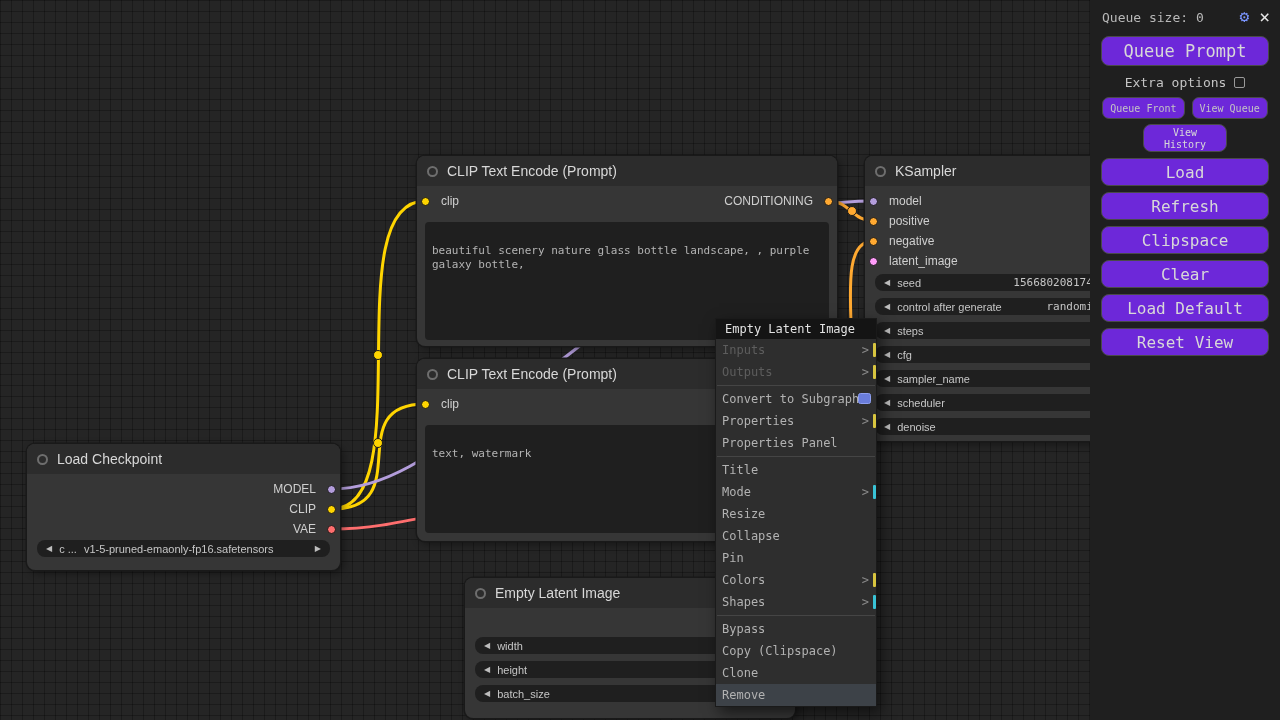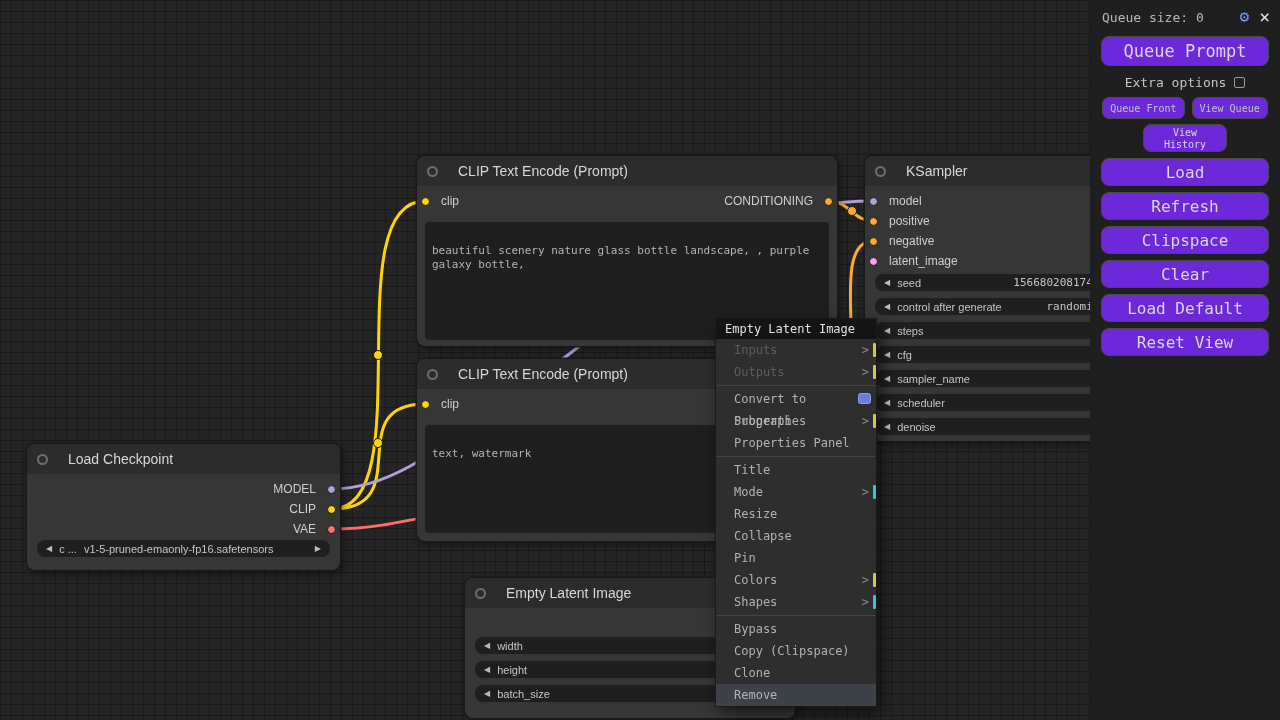--- a/index.html
+++ b/index.html
@@ -12,21 +12,21 @@
       linear-gradient(rgba(0,0,0,.28) 1px,transparent 1px),
       linear-gradient(90deg,rgba(0,0,0,.28) 1px,transparent 1px);
     background-size:11px 11px;}
 
   .wires{position:absolute;left:0;top:0;z-index:1;pointer-events:none;}
 
   
   .node{position:absolute;z-index:2;background:#363636;border-radius:8px;
     box-shadow:0 0 0 1.5px #191919, 3px 3px 9px rgba(0,0,0,.45);}
   .node-title{height:30px;display:flex;align-items:center;background:#2c2c2c;
-    border-radius:8px 8px 0 0;padding:0 10px;color:#d8d8d8;font-size:14px;gap:11px;}
+    border-radius:8px 8px 0 0;padding:0 10px;color:#d8d8d8;font-size:14px;}
   .collapse-dot{width:11px;height:11px;border-radius:50%;border:2px solid #6e6e6e;
     background:transparent;margin-right:9px;flex:none;}
   .row{position:absolute;left:0;right:0;height:16px;display:flex;align-items:center;
     padding:0 24px;font-size:12px;color:#cfcfcf;}
   .dot{position:absolute;width:9px;height:9px;border-radius:50%;border:1px solid #181818;top:3.5px;}
   .dot.in{left:4px;} .dot.out{right:4px;}
   .p-model{background:#b39ddb;} .p-clip{background:#ffd500;} .p-vae{background:#ff6e6e;}
   .p-cond{background:#ffa931;} .p-latent{background:#ff9cf9;}
   .flex-sp{flex:1;}
   .prompt-box{position:absolute;background:#1f1f1f;border-radius:4px;padding:22px 7px;
@@ -37,21 +37,21 @@
   .warrow{font-size:8px;color:#bdbdbd;flex:none;line-height:1;}
   .wname{margin-left:7px;white-space:nowrap;}
   .winline{margin-left:7px;white-space:nowrap;}
   .wvalue{margin-left:auto;font-family:"DejaVu Sans Mono",monospace;white-space:nowrap;}
 
   
   .ctx{position:absolute;left:715px;top:318px;width:162px;z-index:20;background:#2e2e2e;
     border:1px solid #1a1a1a;box-shadow:4px 6px 14px rgba(0,0,0,.55);
     font-family:"DejaVu Sans Mono",monospace;font-size:12px;}
   .ctx-title{background:#141414;color:#e2e2e2;padding:3px 9px;height:20px;line-height:14px;}
-  .ctx-item{position:relative;height:22px;line-height:22px;padding:0 18px;color:#b2b2b2;cursor:pointer;}
+  .ctx-item{position:relative;height:22px;line-height:22px;padding:0 6px;color:#b2b2b2;cursor:pointer;}
   .ctx-item.disabled{color:#5d5d5d;}
   .ctx-item.hl{background:#3d4248;}
   .ctx-sub{position:absolute;right:7px;top:0;color:#8a8a8a;}
   .ctx-accent{position:absolute;right:0;top:4px;width:3px;height:14px;border-radius:1px;}
   .accent-y{background:#d8c53f;} .accent-c{background:#39c3d6;}
   .ctx-sep{height:1px;background:#454545;margin:2px 1px;}
   .badge{position:absolute;right:5px;top:5px;width:13px;height:11px;border-radius:2.5px;
     background:#6a7ddb;border:1px solid #8fa0f0;}
 
   

